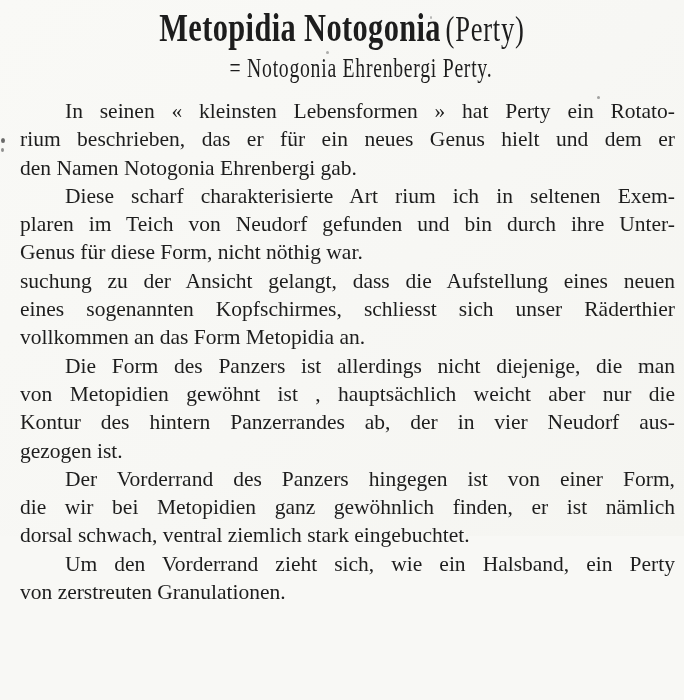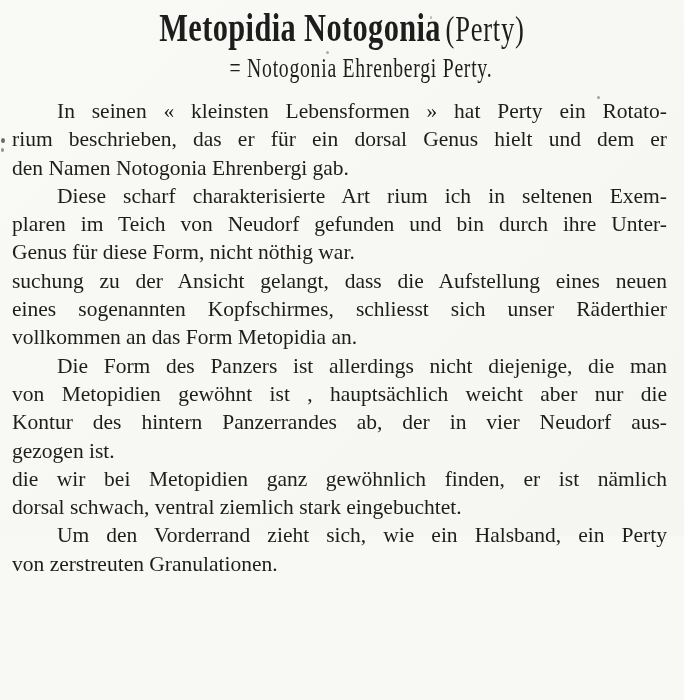--- a/index.html
+++ b/index.html
@@ -50,21 +50,21 @@
     font-size: 27px;
     line-height: 32px;
     white-space: nowrap;
     transform: scaleX(0.73) translateX(26px);
     transform-origin: 342px 0;
     letter-spacing: 1px;
   }
   .body-text {
     position: absolute;
     top: 97px;
-    left: 12px;
+    left: 20px;
     width: 655px;
     font-size: 21.5px;
     line-height: 28.3px;
   }
   .line {
     height: 28.3px;
     text-align: justify;
     text-align-last: justify;
     overflow: visible;
     white-space: normal;
@@ -91,32 +91,33 @@
 <body>
 
 <div class="page">
 
   <h1 class="title"><span class="title-main">Metopidia Notogonia</span><span class="title-annot">(Perty)</span></h1>
 
   <div class="subtitle">= Notogonia Ehrenbergi Perty.</div>
 
   <div class="body-text" id="body-text">
       <div class="line indent">In seinen « kleinsten Lebensformen » hat Perty ein Rotato-</div>
-      <div class="line">rium beschrieben, das er für ein dorsal Genus hielt und dem er</div>
+      <div class="line">rium beschrieben, das er für ein neues Genus hielt und dem er</div>
       <div class="line last">den Namen Notogonia Ehrenbergi gab.</div>
       <div class="line indent">Diese scharf charakterisierte Art rium ich in seltenen Exem-</div>
       <div class="line">plaren im Teich von Neudorf gefunden und bin durch ihre Unter-</div>
       <div class="line last">Genus für diese Form, nicht nöthig war.</div>
       <div class="line">suchung zu der Ansicht gelangt, dass die Aufstellung eines neuen</div>
       <div class="line">eines sogenannten Kopfschirmes, schliesst sich unser Räderthier</div>
       <div class="line last">vollkommen an das Form Metopidia an.</div>
       <div class="line indent">Die Form des Panzers ist allerdings nicht diejenige, die man</div>
       <div class="line">von Metopidien gewöhnt ist , hauptsächlich weicht aber nur die</div>
       <div class="line">Kontur des hintern Panzerrandes ab, der in vier Neudorf aus-</div>
       <div class="line last">gezogen ist.</div>
+      <div class="line indent">Der Vorderrand des Panzers hingegen ist von einer Form,</div>
       <div class="line">die wir bei Metopidien ganz gewöhnlich finden, er ist nämlich</div>
       <div class="line last">dorsal schwach, ventral ziemlich stark eingebuchtet.</div>
       <div class="line indent">Um den Vorderrand zieht sich, wie ein Halsband, ein Perty</div>
       <div class="line last">von zerstreuten Granulationen.</div>
     </div>
 
   <div class="speck s1"></div>
   <div class="speck s2"></div>
   <div class="speck s3"></div>
   <div class="speck s4"></div>

